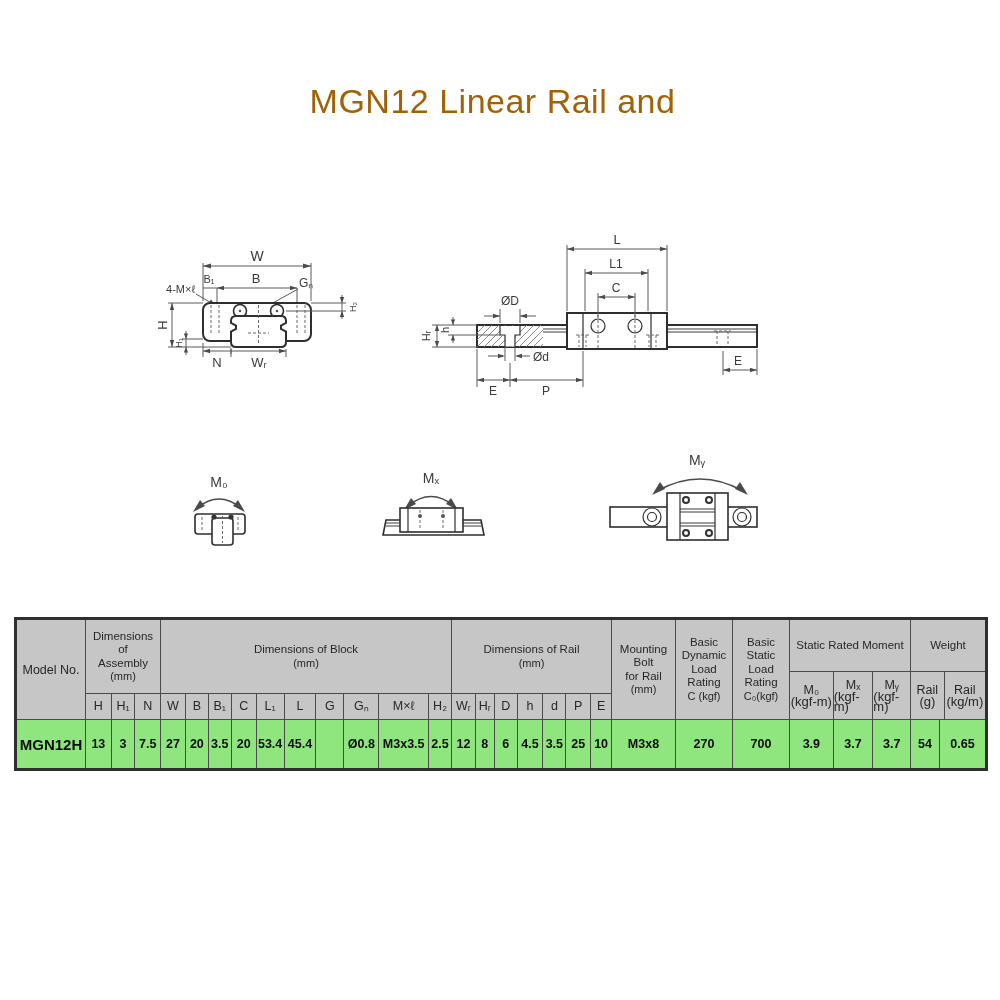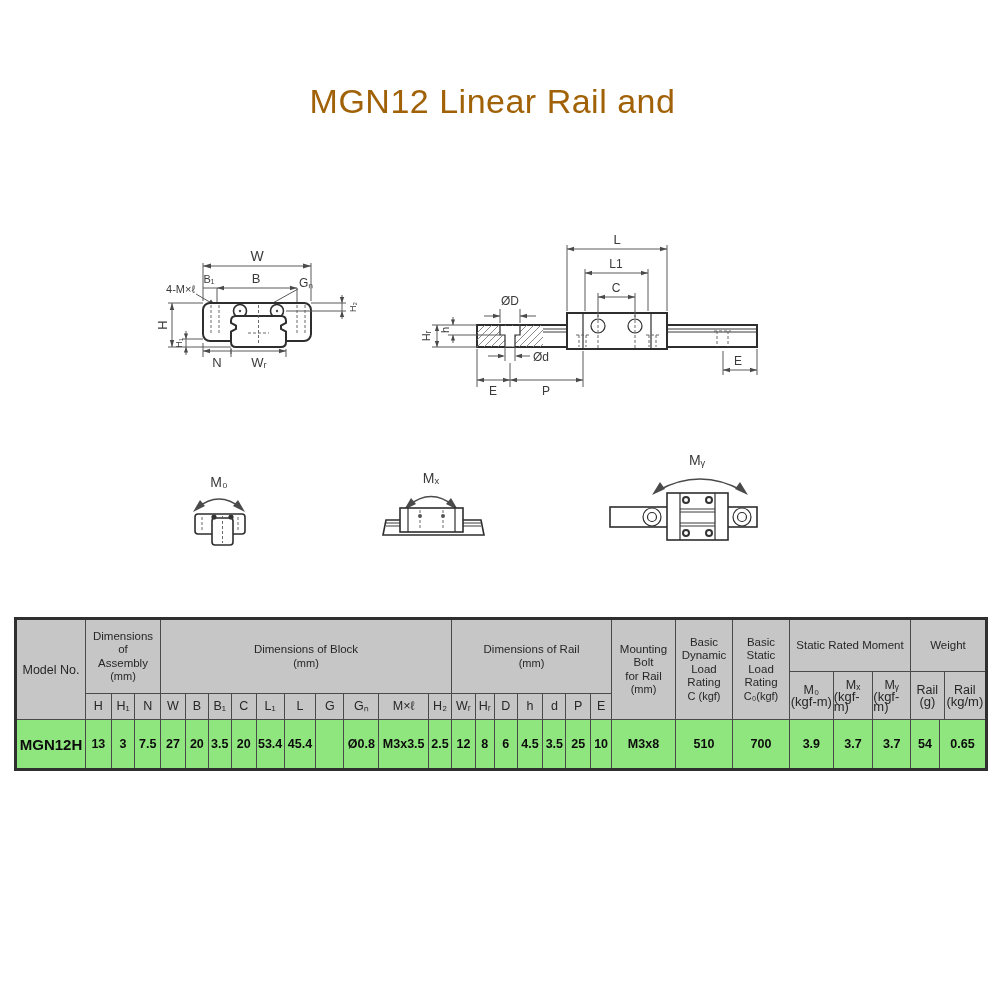--- a/index.html
+++ b/index.html
@@ -408,21 +408,21 @@
 
     <div class="sec" style="width:57px">
       <div class="hsingle">
         <span class="glabel">Basic
 Dynamic
 Load
 Rating</span>
         <span class="gunit">C (kgf)</span>
       </div>
       <div class="drow">
-        <div class="dcell" style="width:57px">510</div>
+        <div class="dcell" style="width:57px">270</div>
       </div>
     </div>
 
     <div class="sec" style="width:57px">
       <div class="hsingle">
         <span class="glabel">Basic
 Static
 Load
 Rating</span>
         <span class="gunit">C₀(kgf)</span>

